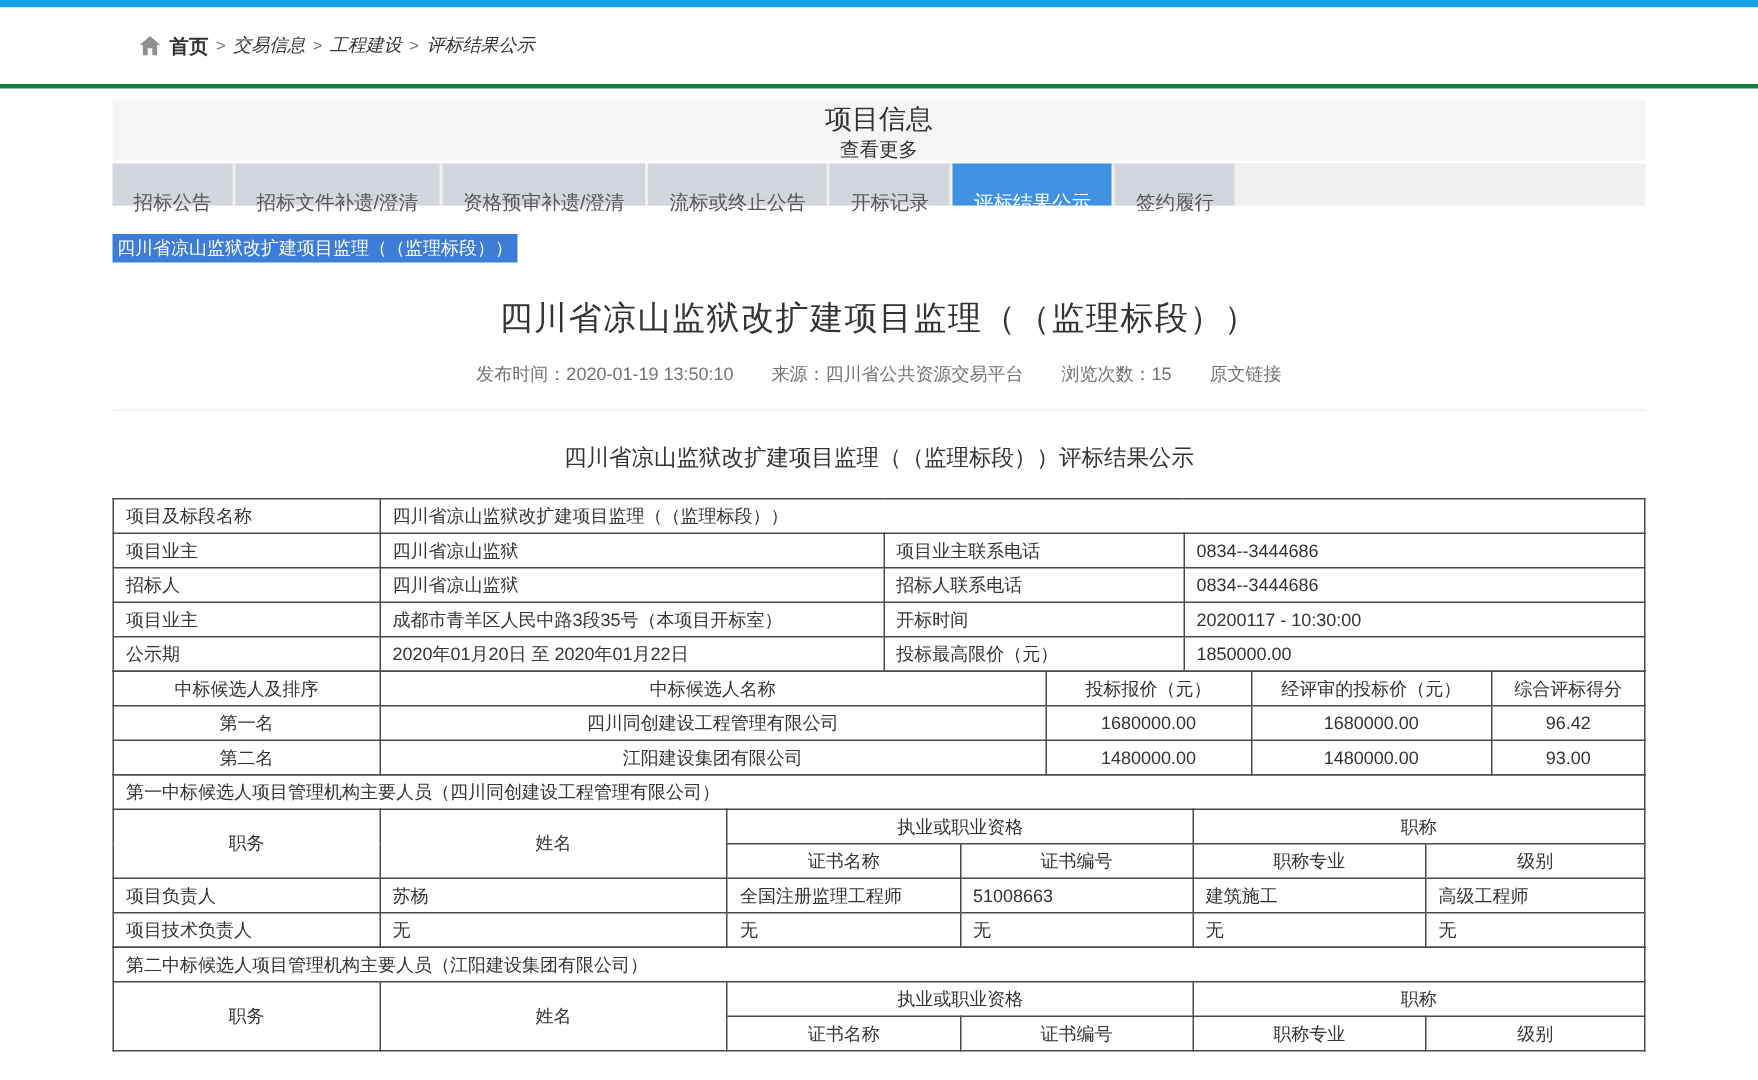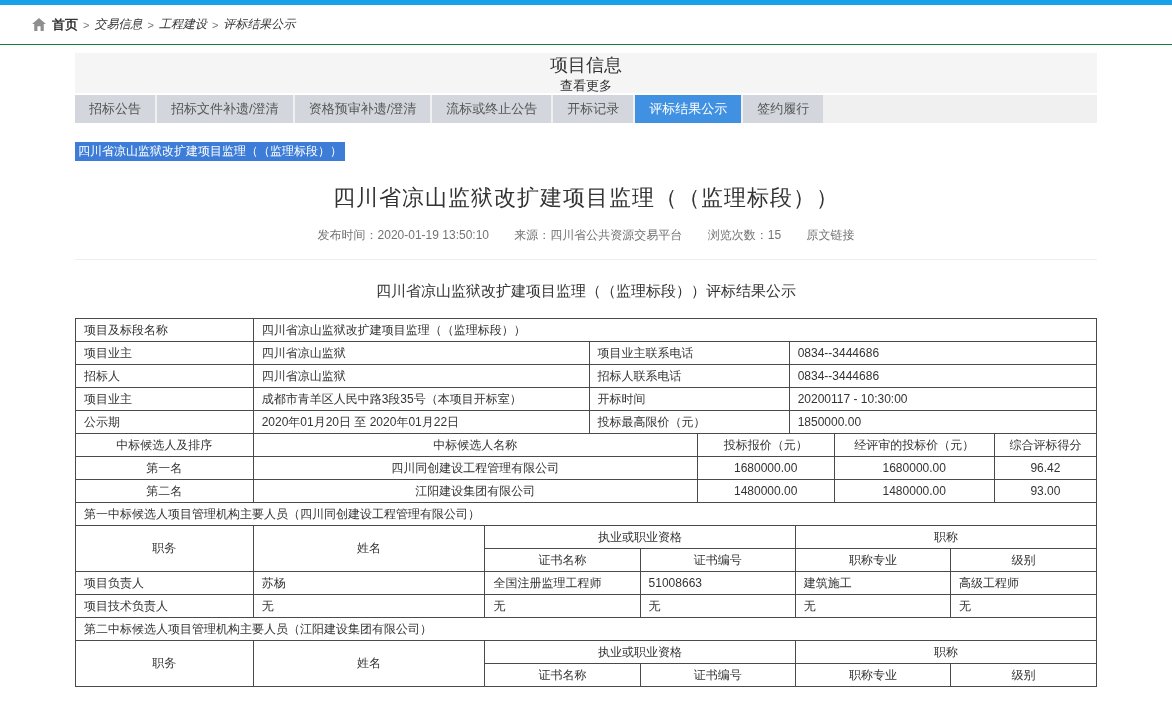--- a/index.html
+++ b/index.html
@@ -5,22 +5,22 @@
   * { box-sizing: border-box; }
   html,body { margin:0; padding:0; }
   body {
     width:1172px; height:720px; overflow:hidden;
     background:#fff; color:#333;
     font-family:"Liberation Sans", sans-serif;
   }
   .topbar { height:5px; background:#18a0e8; }
 
   .breadcrumb-bar {
-    height:40px; border-bottom:1px solid #15803d;
-    display:flex; align-items:center; padding-left:32px;
+    height:54px; border-bottom:3px solid #15803d;
+    display:flex; align-items:center; padding-left:93px;
     font-size:12px; color:#333; background:#fff;
   }
   .home-icon { display:inline-flex; margin-right:6px; }
   .bc-home { font-weight:bold; font-size:13px; color:#333; cursor:pointer; text-decoration:none; }
   .bc-sep { color:#777; margin:0 5px; font-size:11px; }
   .bc-item { color:#333; cursor:pointer; text-decoration:none;font-style:italic; }
 
   .content { width:1022px; margin:0 auto; }
 
   .section-header {
@@ -28,21 +28,21 @@
     display:flex; align-items:center; justify-content:space-between;
     padding:0 12px;
     flex-direction:column;
   }
   .section-title { font-size:18px; color:#333; }
   .more-link { font-size:13px; color:#333; cursor:pointer; text-decoration:none; }
 
   .tabs { margin-top:2px; background:#f0f0f0; height:28px; display:flex; }
   .tab {
     background:#d3d7dd; color:#555; font-size:13px; line-height:28px;
-    padding:0 14px; margin-right:2px; cursor:pointer; white-space:nowrap;text-align:right;
+    padding:12px 14px; margin-right:2px; cursor:pointer; white-space:nowrap;text-align:right;
   }
   .tab.active { background:#4191e2; color:#fff; }
 
   .selected-link {
     display:inline-block; margin-top:19px;
     background:#3d7dd8; color:#fff; font-size:12px;
     padding:1px 3px; cursor:pointer; text-decoration:none;
   }
 
   .article-title {

